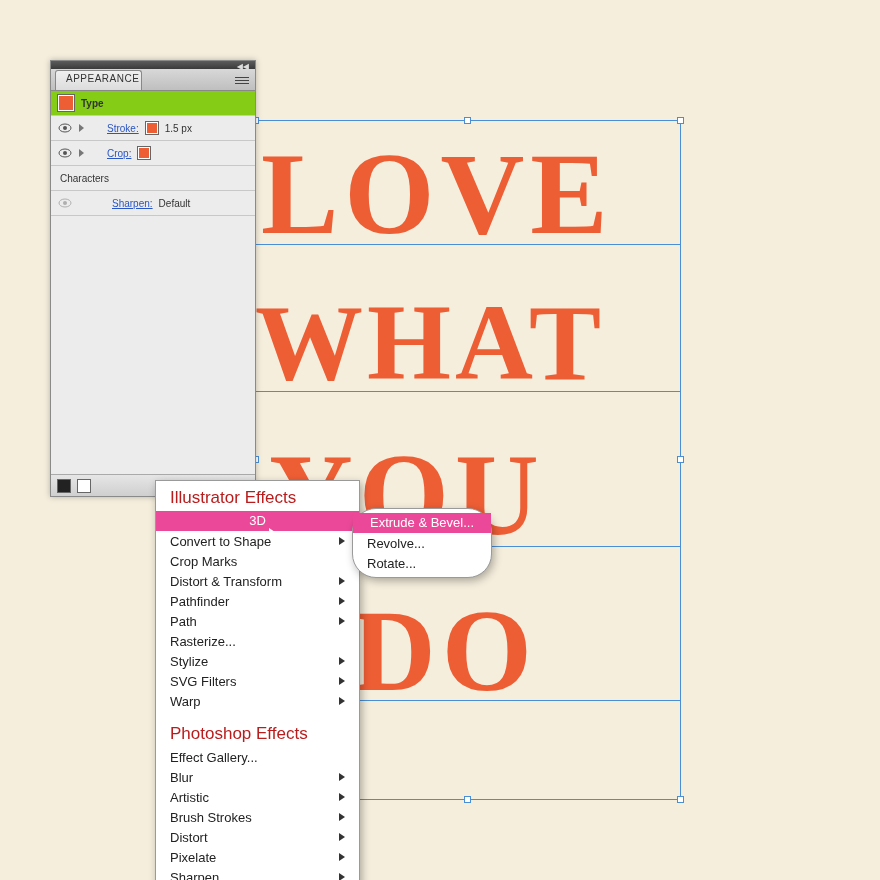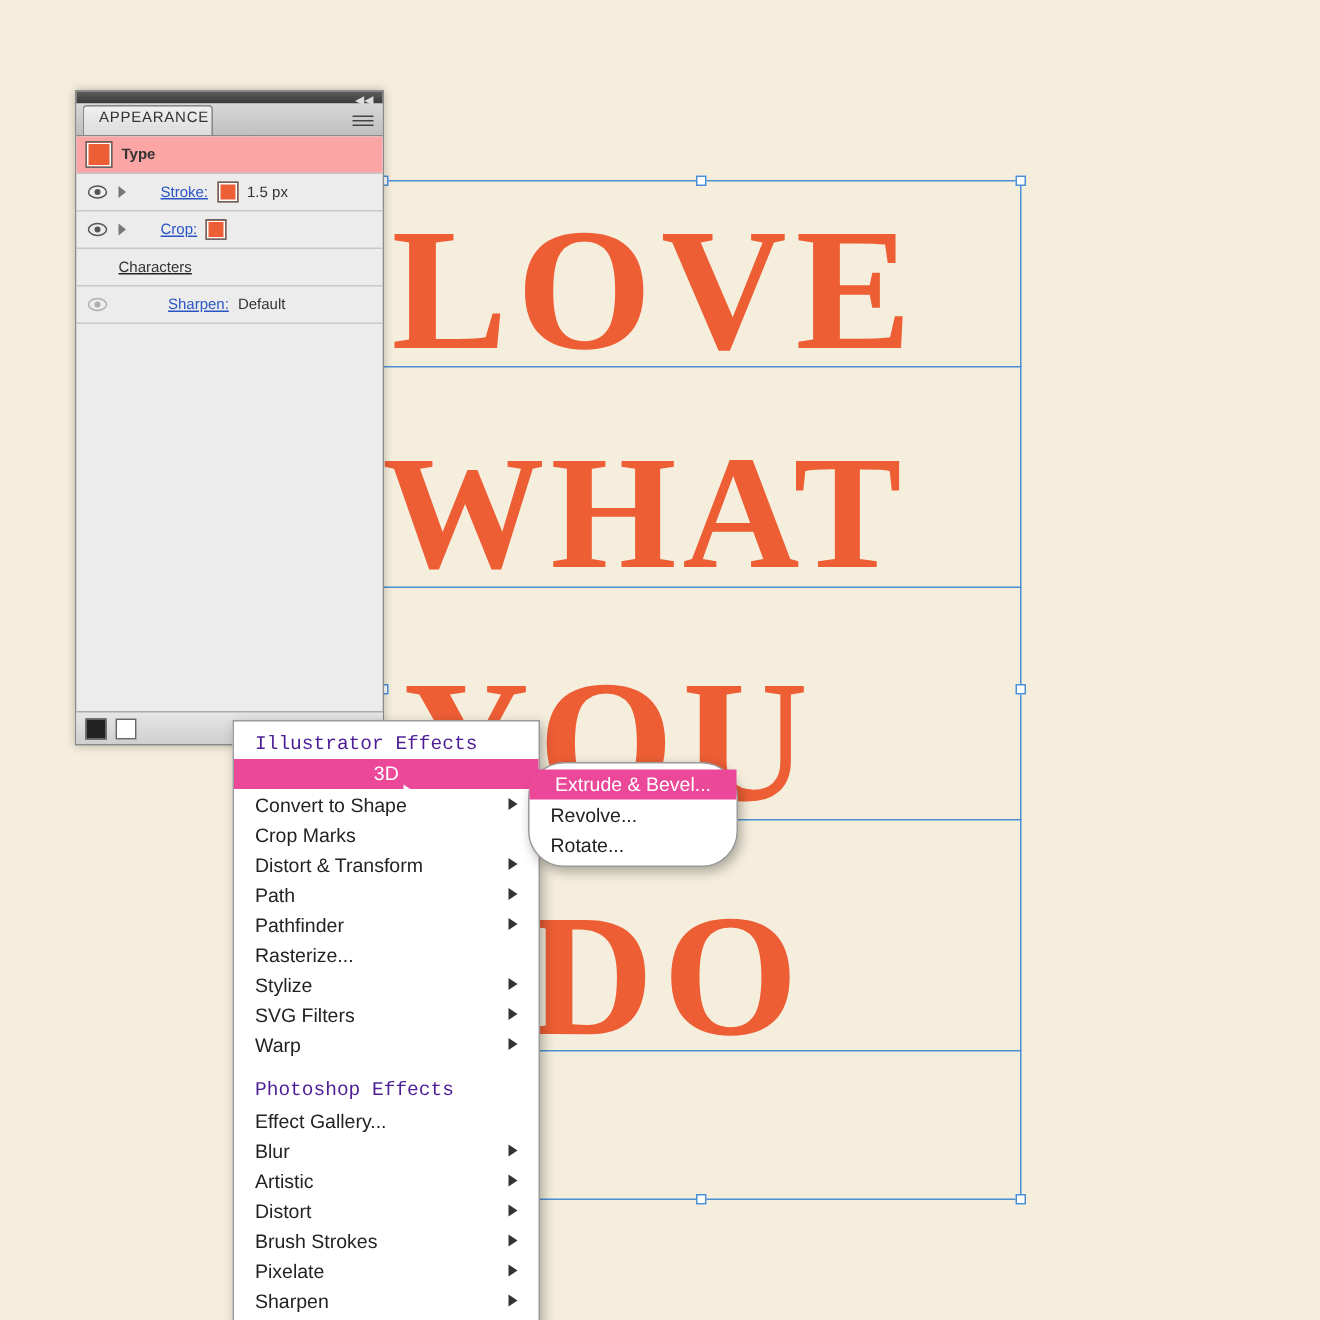--- a/index.html
+++ b/index.html
@@ -102,21 +102,21 @@
     position: relative;
   }
   .row {
     display: flex;
     align-items: center;
     height: 25px;
     border-bottom: 1px solid #c8c8c8;
     padding: 0 6px;
     gap: 6px;
   }
-  .row.type-row { background: #fca5a5; }
+  .row.type-row { background: #84cc16; }
   .swatch {
     width: 18px;
     height: 18px;
     background: #ed5e35;
     border: 1px solid #666;
     box-shadow: inset 0 0 0 1px #fff;
   }
   .swatch.sm { width: 14px; height: 14px; }
   .eye-icon {
     width: 16px;
@@ -167,24 +167,23 @@
   .menu {
     position: absolute;
     background: #fff;
     border: 1px solid #9a9a9a;
     box-shadow: 2px 3px 8px rgba(0,0,0,0.3);
     font-size: 13px;
     color: #222;
     padding: 4px 0;
   }
   .menu .section-label {
-    color: #4c1d95;
+    color: #b91c1c;
     padding: 3px 14px;
-    font-size: 13px;
-    font-family: Liberation Mono, monospace;
+    font-size: 17px;
   }
   .menu .item {
     padding: 2px 14px;
     display: flex;
     align-items: center;
     justify-content: space-between;
     height: 20px;
     white-space: nowrap;
   }
   .menu .item .arrow {
@@ -258,21 +257,21 @@
       <span class="eye-icon">
         <svg viewBox="0 0 14 10">
             <ellipse cx="7" cy="5" rx="6" ry="4" fill="none" stroke="#555" stroke-width="1"></ellipse>
             <circle cx="7" cy="5" r="2" fill="#555"></circle>
           </svg>
       </span>
       <span class="tri"></span>
       <span class="link-label">Crop:</span>
       <div class="swatch sm"></div>
     </div>
-    <div class="row" style="padding-left:28px;text-decoration:underline;">
+    <div class="row" style="padding-left:9px;">
       <span class="plain-label">Characters</span>
     </div>
     <div class="row">
       <span class="eye-icon" style="opacity:0.4;">
         <svg viewBox="0 0 14 10">
             <ellipse cx="7" cy="5" rx="6" ry="4" fill="none" stroke="#555" stroke-width="1"></ellipse>
             <circle cx="7" cy="5" r="2" fill="#555"></circle>
           </svg>
       </span>
       <span style="width:10px;"></span>
@@ -300,25 +299,25 @@
       <span class="arrow"></span>
     </div>
   <div class="item">
       <span>Crop Marks</span>
     </div>
   <div class="item">
       <span>Distort &amp; Transform</span>
       <span class="arrow"></span>
     </div>
   <div class="item">
+      <span>Pathfinder</span>
+      <span class="arrow"></span>
+    </div>
+  <div class="item">
       <span>Path</span>
-      <span class="arrow"></span>
-    </div>
-  <div class="item">
-      <span>Pathfinder</span>
       <span class="arrow"></span>
     </div>
   <div class="item">
       <span>Rasterize...</span>
     </div>
   <div class="item">
       <span>Stylize</span>
       <span class="arrow"></span>
     </div>
   <div class="item">
@@ -338,25 +337,25 @@
     </div>
   <div class="item">
       <span>Blur</span>
       <span class="arrow"></span>
     </div>
   <div class="item">
       <span>Artistic</span>
       <span class="arrow"></span>
     </div>
   <div class="item">
+      <span>Brush Strokes</span>
+      <span class="arrow"></span>
+    </div>
+  <div class="item">
       <span>Distort</span>
-      <span class="arrow"></span>
-    </div>
-  <div class="item">
-      <span>Brush Strokes</span>
       <span class="arrow"></span>
     </div>
   <div class="item">
       <span>Pixelate</span>
       <span class="arrow"></span>
     </div>
   <div class="item">
       <span>Sharpen</span>
       <span class="arrow"></span>
     </div>

